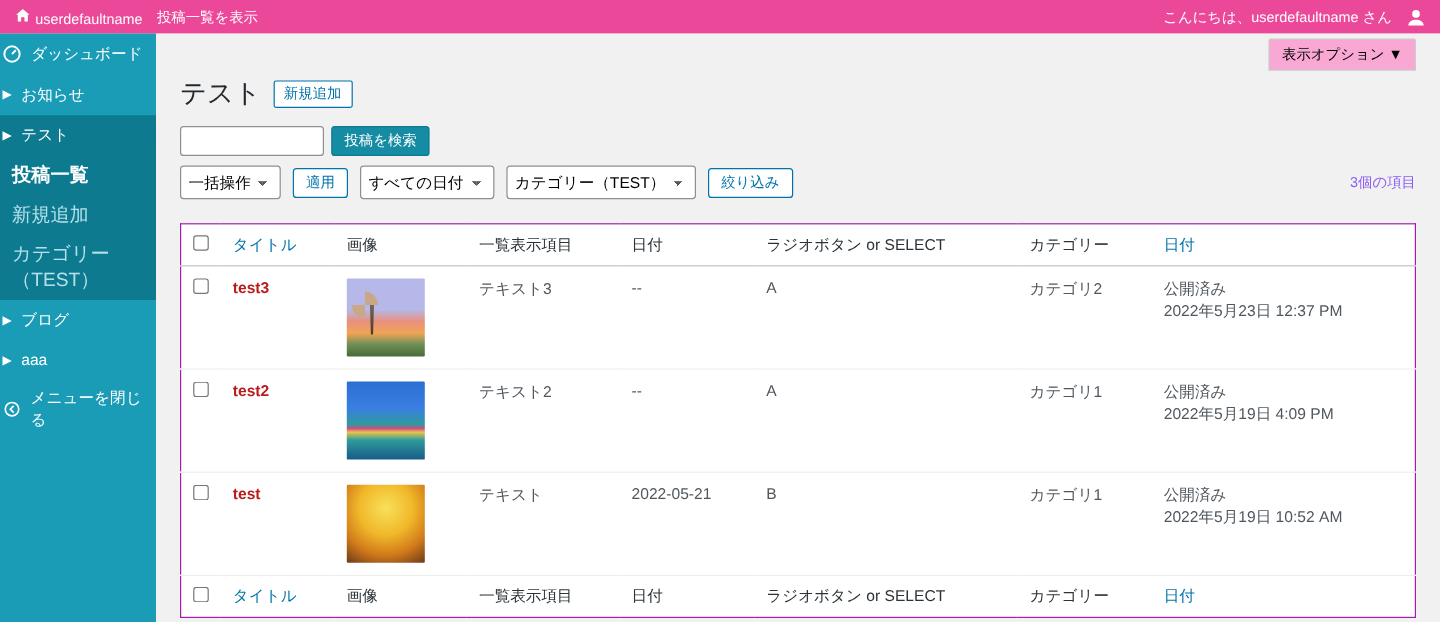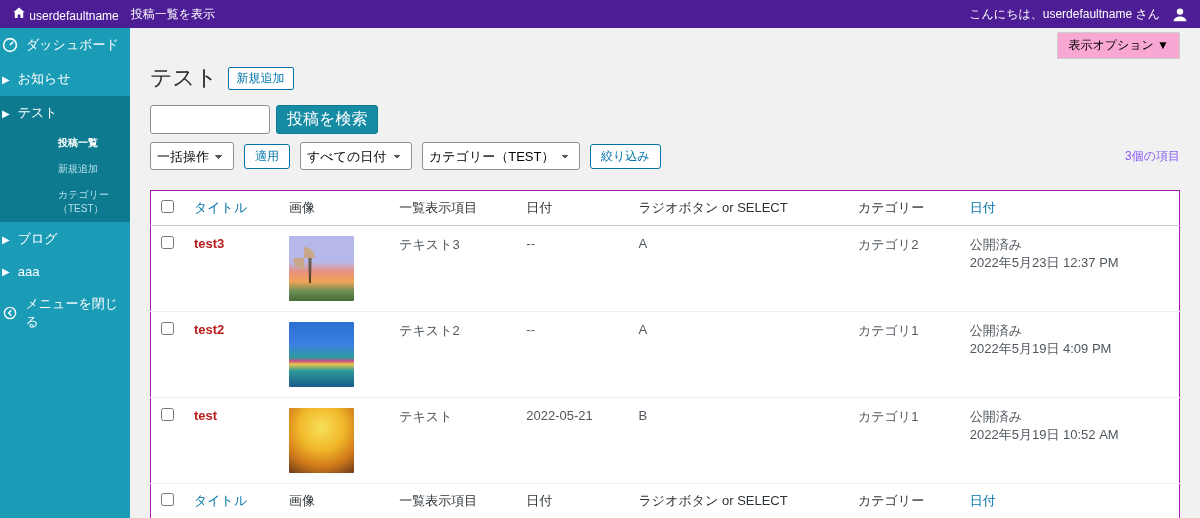--- a/index.html
+++ b/index.html
@@ -1,31 +1,31 @@
 <!DOCTYPE html>
 <html><head>
 <meta charset="utf-8">
 <style>
 * { box-sizing: border-box; margin: 0; padding: 0; }
 body { font-family: -apple-system, BlinkMacSystemFont, "Segoe UI", sans-serif; font-size: 13px; color: #444; background: #f1f1f1; }
 
 
-.topbar { background: #4c1d95; color: #fff; height: 28px; display: flex; align-items: center; padding: 0 12px; justify-content: space-between; font-size: 12px; }
+.topbar { background: #ec4899; color: #fff; height: 28px; display: flex; align-items: center; padding: 0 12px; justify-content: space-between; font-size: 12px; }
 .topbar-left, .topbar-right { display: flex; align-items: center; gap: 12px; }
 .topbar a { color: #fff; text-decoration: none; }
 .topbar .home-icon { width: 14px; height: 14px; }
 
 
 .wrap { display: flex; }
 .sidebar { width: 130px; background: #1a9cb7; color: #fff; min-height: 490px; }
 .sidebar-item { display: flex; align-items: center; gap: 8px; padding: 8px 2px; font-size: 13px; cursor: pointer; }
 .sidebar-item.current { background: #0d7a90; position: relative; }
 .sidebar-item.current::after { content: ""; position: absolute; right: -8px; top: 50%; transform: translateY(-50%); border: 8px solid transparent; border-left-color: #0d7a90; }
 .sidebar-sub { background: #0d7a90; }
-.sidebar-sub-item { padding: 6px 10px; font-size: 10px; cursor: pointer; margin-left: 48px; }
+.sidebar-sub-item { padding: 6px 10px; font-size: 16px; cursor: pointer; }
 .sidebar-sub-item.active { color: #fff; font-weight: 600; }
 .sidebar-sub-item:not(.active) { color: #b3e0ea; }
 .sidebar-caret { font-size: 10px; }
 .sidebar-icon { width: 16px; height: 16px; display: inline-flex; align-items: center; justify-content: center; }
 
 
 .main { flex: 1; background: #f1f1f1; padding: 4px 20px 20px; }
 .screen-options { text-align: right; margin-bottom: 4px; }
 .screen-options-btn { background: #f9a8d4; border: 1px solid #ccc; padding: 4px 10px; font-size: 12px; cursor: pointer; border-radius: 2px 2px 0 0; }
 .heading { display: flex; align-items: center; gap: 10px; margin-bottom: 12px; }
@@ -37,21 +37,21 @@
 .subsubsub .current { color: #000; font-weight: 600; }
 .subsubsub .count { color: #666; }
 
 .tablenav { display: flex; align-items: center; gap: 10px; margin-bottom: 8px; }
 .tablenav select { padding: 2px 24px 2px 6px; border: 1px solid #8c8f94; border-radius: 3px; font-size: 13px; height: 28px; background: #fff; appearance: none; background-image: linear-gradient(45deg, transparent 50%, #555 50%), linear-gradient(135deg, #555 50%, transparent 50%); background-position: calc(100% - 14px) 12px, calc(100% - 10px) 12px; background-size: 4px 4px, 4px 4px; background-repeat: no-repeat; }
 .tablenav .button { padding: 3px 10px; border: 1px solid #0073aa; color: #0073aa; background: #fff; border-radius: 3px; font-size: 12px; cursor: pointer; }
 .tablenav-right { margin-left: auto; font-size: 12px; color: #8b5cf6; }
 
 .search-box { display: flex; justify-content: flex-end; gap: 6px; margin-bottom: 8px; }
 .search-box input[type=text] { border: 1px solid #8c8f94; padding: 3px 6px; width: 120px; border-radius: 3px; }
-.search-box .button-primary { background: #168ca4; border: 1px solid #0d7a90; color: #fff; padding: 3px 10px; border-radius: 3px; font-size: 16px; cursor: pointer; }
+.search-box .button-primary { background: #168ca4; border: 1px solid #0d7a90; color: #fff; padding: 3px 10px; border-radius: 3px; font-size: 12px; cursor: pointer; }
 
 table.wp-list { width: 100%; border-collapse: collapse; background: #fff; border: 1px solid #a21caf; margin-top: 20px; }
 table.wp-list thead th, table.wp-list tfoot th { text-align: left; padding: 8px 10px; font-weight: 400; font-size: 13px; border-bottom: 1px solid #c3c4c7; color: #2c3338;}
 table.wp-list tfoot th { border-top: 1px solid #c3c4c7; border-bottom: none; }
 table.wp-list thead th.sortable, table.wp-list tfoot th.sortable { color: #0073aa; cursor: pointer; }
 table.wp-list td { padding: 10px; vertical-align: top; font-size: 13px; border-bottom: 1px solid #eee; color:#50575e; }
 table.wp-list td.title a { color: #b91c1c; text-decoration: none; font-weight: 600; }
 table.wp-list .check-col { width: 30px; text-align: center; }
 .img-thumb { width: 65px; height: 65px; border-radius: 1px; }
 

